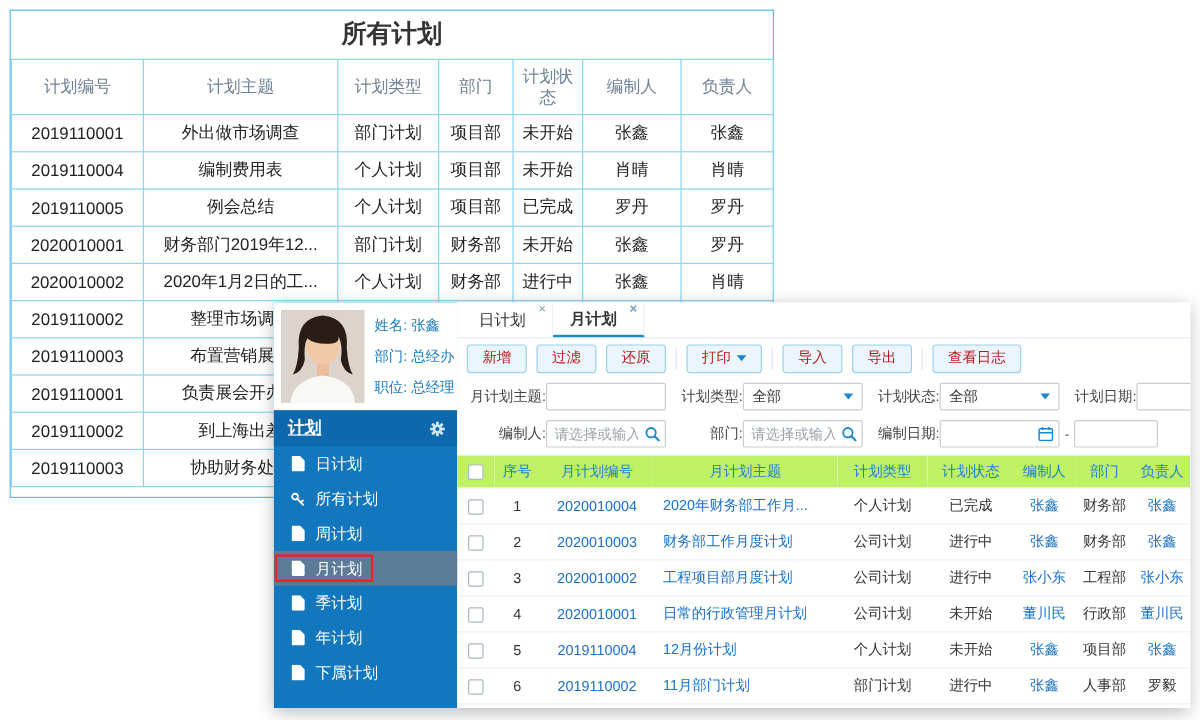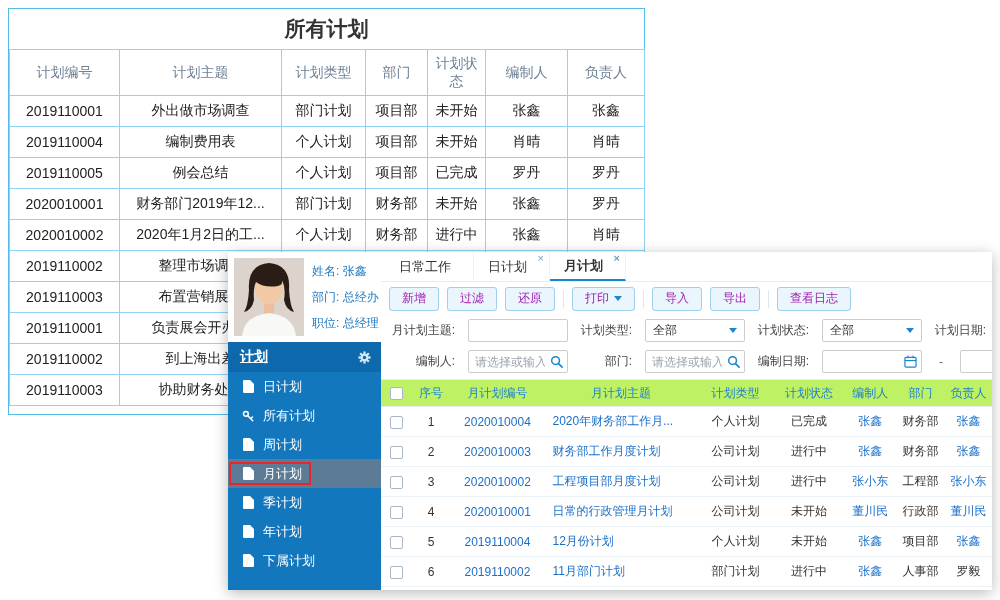--- a/index.html
+++ b/index.html
@@ -39,29 +39,29 @@
 
   .main { flex:1; display:flex; flex-direction:column; min-width:0; background:#fff; }
   .tabbar { height:30px; display:flex; border-bottom:1px solid #e3eef7; padding-left:4px; flex-shrink:0; }
   .tab { position:relative; display:flex; align-items:center; padding:0 22px 0 14px;
     font-size:13px; color:#333; border-right:1px solid #f1f1f1; cursor:pointer; }
   .tab.active { font-weight:700; border-bottom:2px solid #1886d0; }
   .tab .close { position:absolute; top:1px; right:5px; font-size:11px; color:#6f9fc5; line-height:1; }
 
   .toolbar { height:33px; display:flex; align-items:center; gap:8px; padding:0 8px; flex-shrink:0; }
   .tbtn { height:24px; padding:0 12px; display:flex; align-items:center; gap:5px;
-    background:#eaf5fd; border:1px solid #9ed0f0; border-radius:3px; color:#a21caf;
+    background:#eaf5fd; border:1px solid #9ed0f0; border-radius:3px; color:#b91c1c;
     font-size:12px; cursor:pointer; font-family:inherit; }
   .tsep { width:1px; height:18px; background:#dce7f0; }
   .caret { width:0; height:0; border-left:4px solid transparent; border-right:4px solid transparent;
     border-top:5px solid #1886d0; }
 
   .filter-row { height:31px; display:flex; align-items:center; padding-left:10px;
     font-size:12px; color:#444; white-space:nowrap; overflow:hidden; flex-shrink:0; }
-  .fgroup { display:flex; align-items:center; gap:13px; margin-right:12px; flex-shrink:0; }
+  .fgroup { display:flex; align-items:center; gap:0; margin-right:12px; flex-shrink:0; }
   .flabel { display:inline-block; text-align:right; }
   .lw64 { width:64px; } .lw52 { width:52px; }
   .txt { height:23px; border:1px solid #ccc; border-radius:2px; padding:0 6px; font-size:12px;
     color:#333; outline:none; background:#fff; font-family:inherit; }
   .txt::placeholder { color:#9aa4ae; }
   .w100 { width:100px; } .w70 { width:70px; }
   .select { width:100px; height:23px; border:1px solid #ccc; border-radius:2px; display:flex;
     align-items:center; justify-content:space-between; padding:0 7px; font-size:12px;
     color:#333; background:#fff; cursor:pointer; }
   .search-wrap, .date-wrap { position:relative; display:flex; align-items:center; }
@@ -296,23 +296,20 @@
               </svg>
             </span>
             <span>下属计划</span>
           </div>
         </nav>
     </aside>
 
     <div class="main">
       <div class="tabbar">
           <div class="tab">
-            <span>日常工作</span>
-          </div>
-          <div class="tab">
             <span>日计划</span>
             <span class="close">×</span>
           </div>
           <div class="tab active">
             <span>月计划</span>
             <span class="close">×</span>
           </div>
         </div>
       <div class="toolbar">
           <button class="tbtn">

